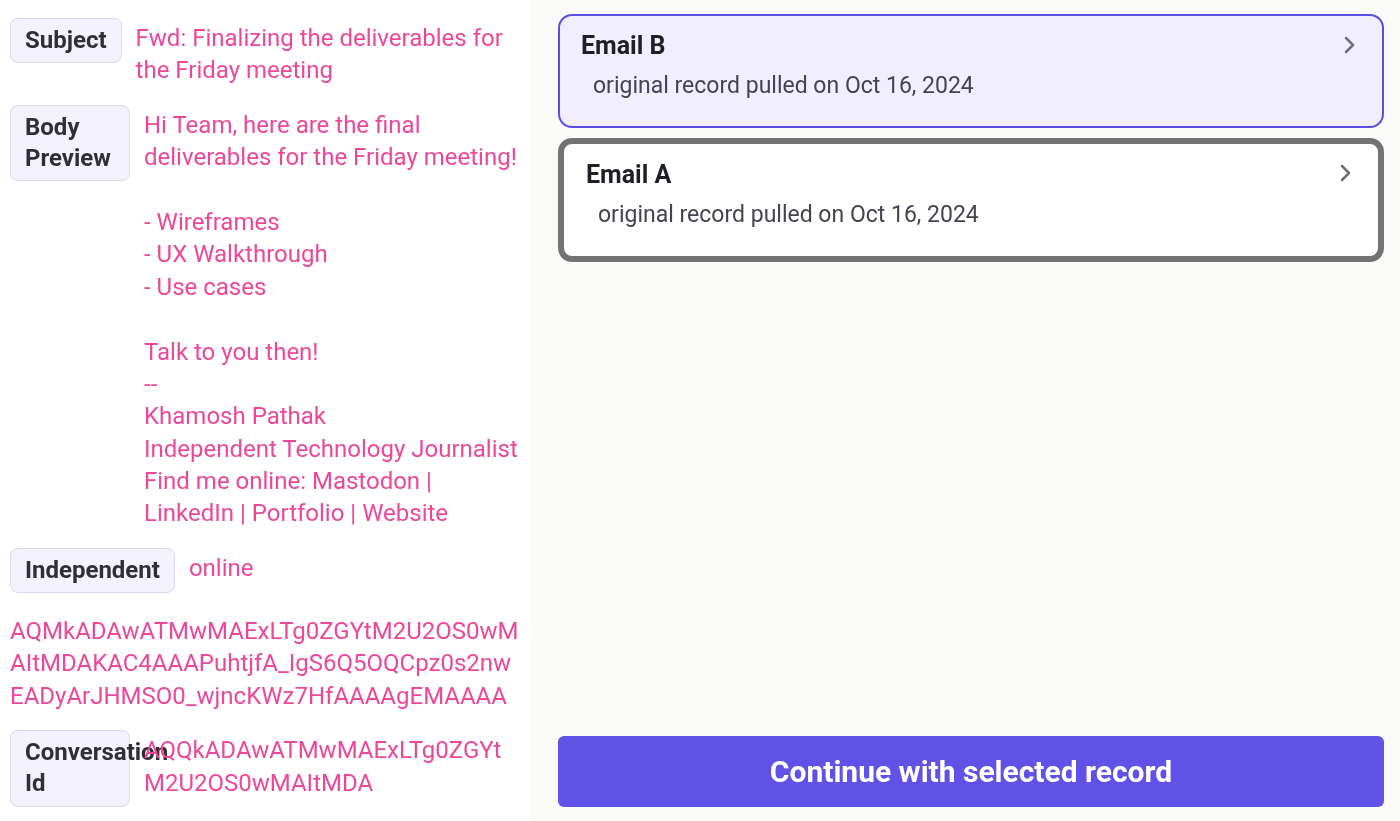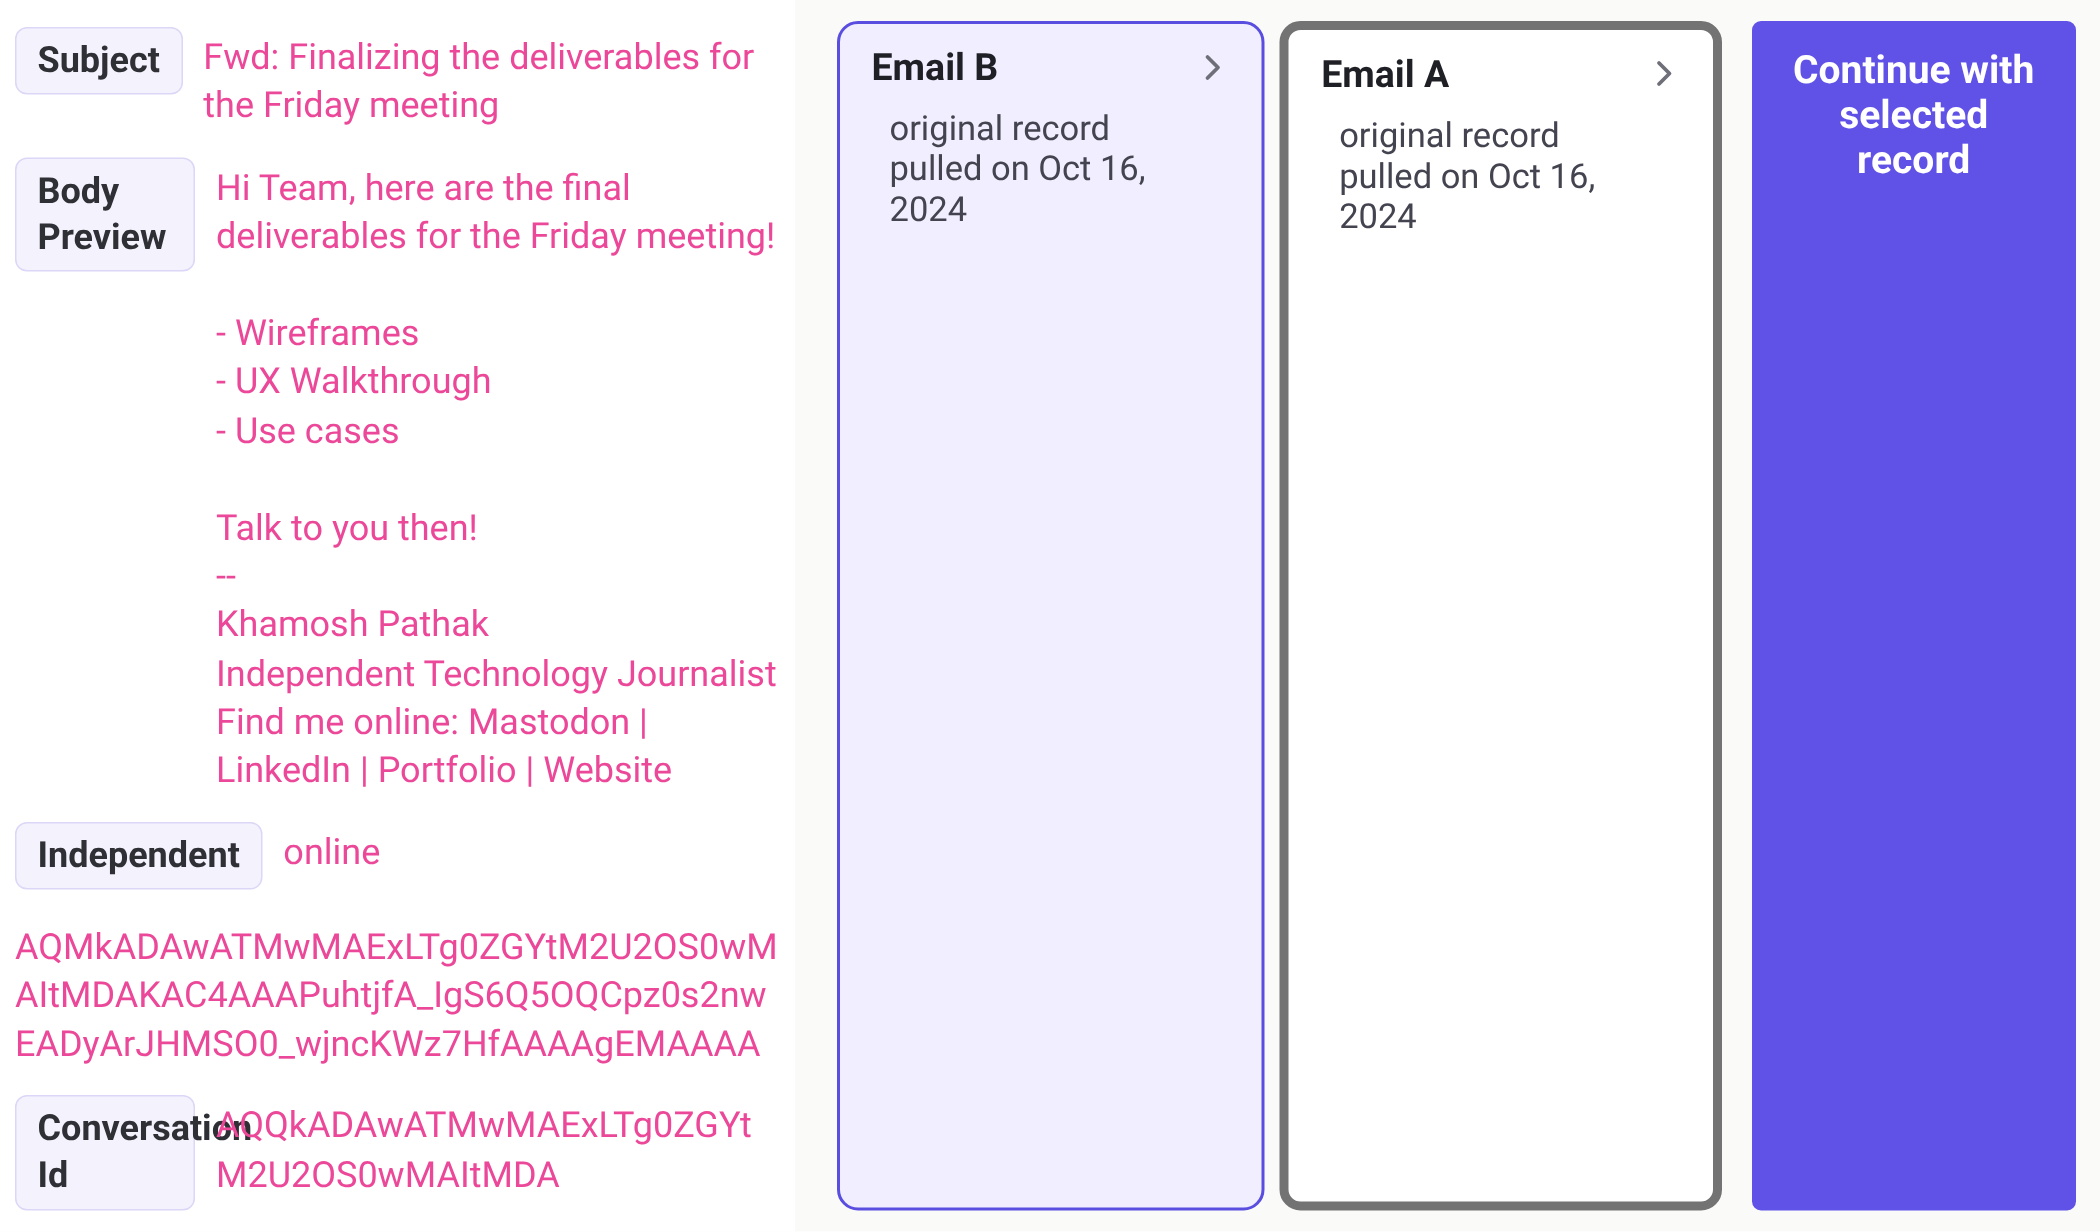--- a/index.html
+++ b/index.html
@@ -57,21 +57,21 @@
     word-break: break-word;
     padding-top: 4px;
   }
   .row-subject { margin-top: 18px; }
 
   
   .right {
     flex: 1;
     background: #fafaf9;
     display: flex;
-    flex-direction: row;
+    flex-direction: column;
     padding: 14px 16px 14px 28px;
     gap: 10px;
     position: relative;
   }
   .option-card {
     background: #fff;
     border: 6px solid #737373;
     border-radius: 14px;
     padding: 16px 56px 16px 22px;
     position: relative;
@@ -104,21 +104,21 @@
     justify-content: center;
   }
   .chevron svg { stroke: #6f6f7a; }
 
   .spacer { flex: 1; }
 
   .continue-btn {
     background: #6152e7;
     color: #fff;
     font-weight: 700;
-    font-size: 26px;
+    font-size: 30px;
     text-align: center;
     border-radius: 6px;
     padding: 18px 20px;
     cursor: pointer;
     user-select: none;
   }
 </style>
 </head>
 <body>
 

